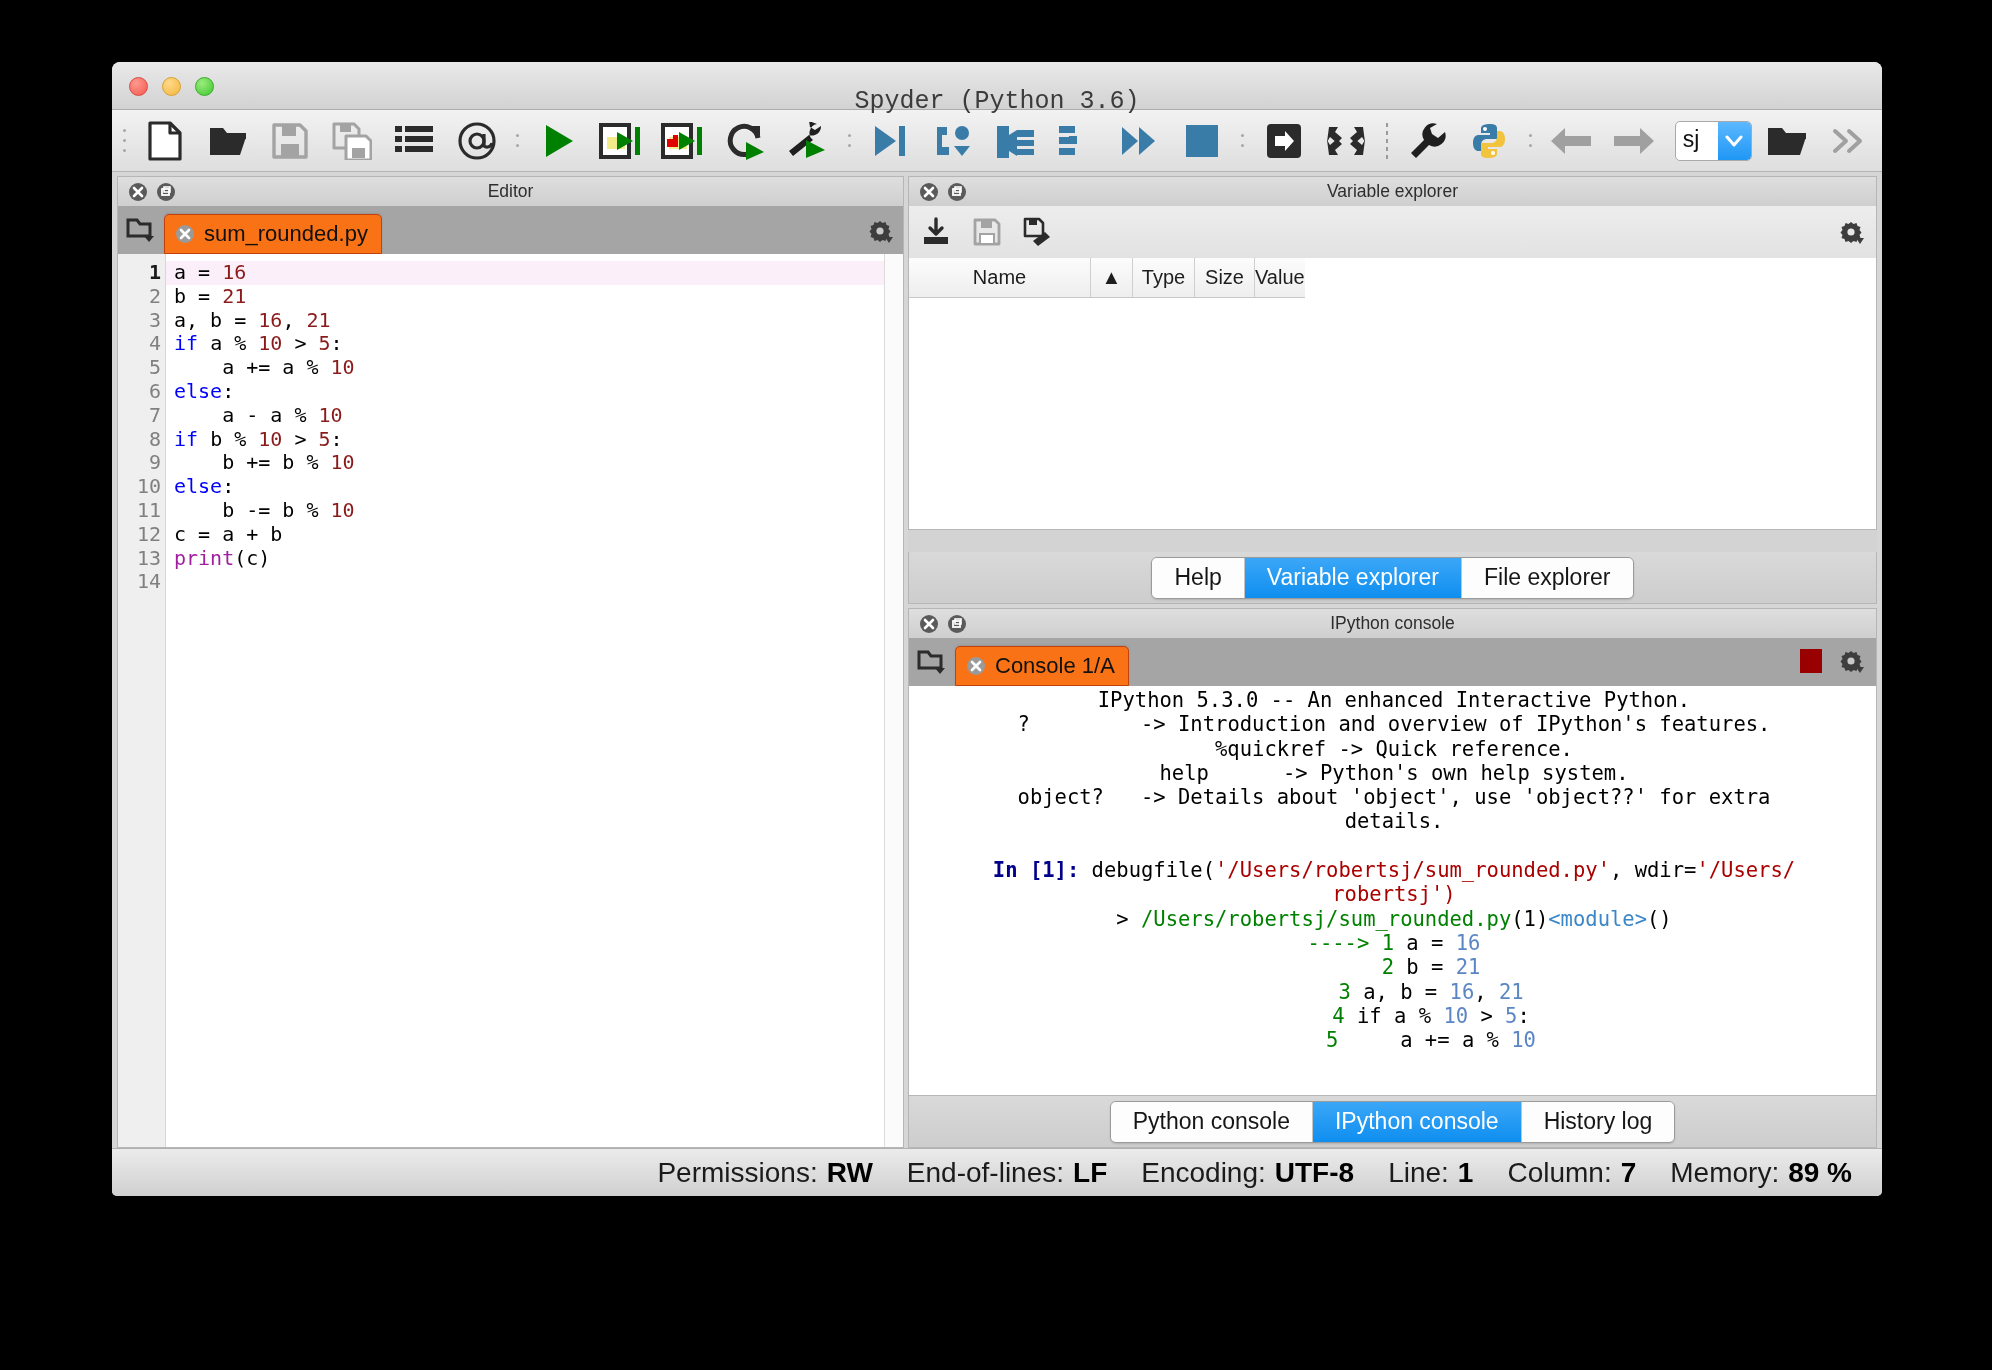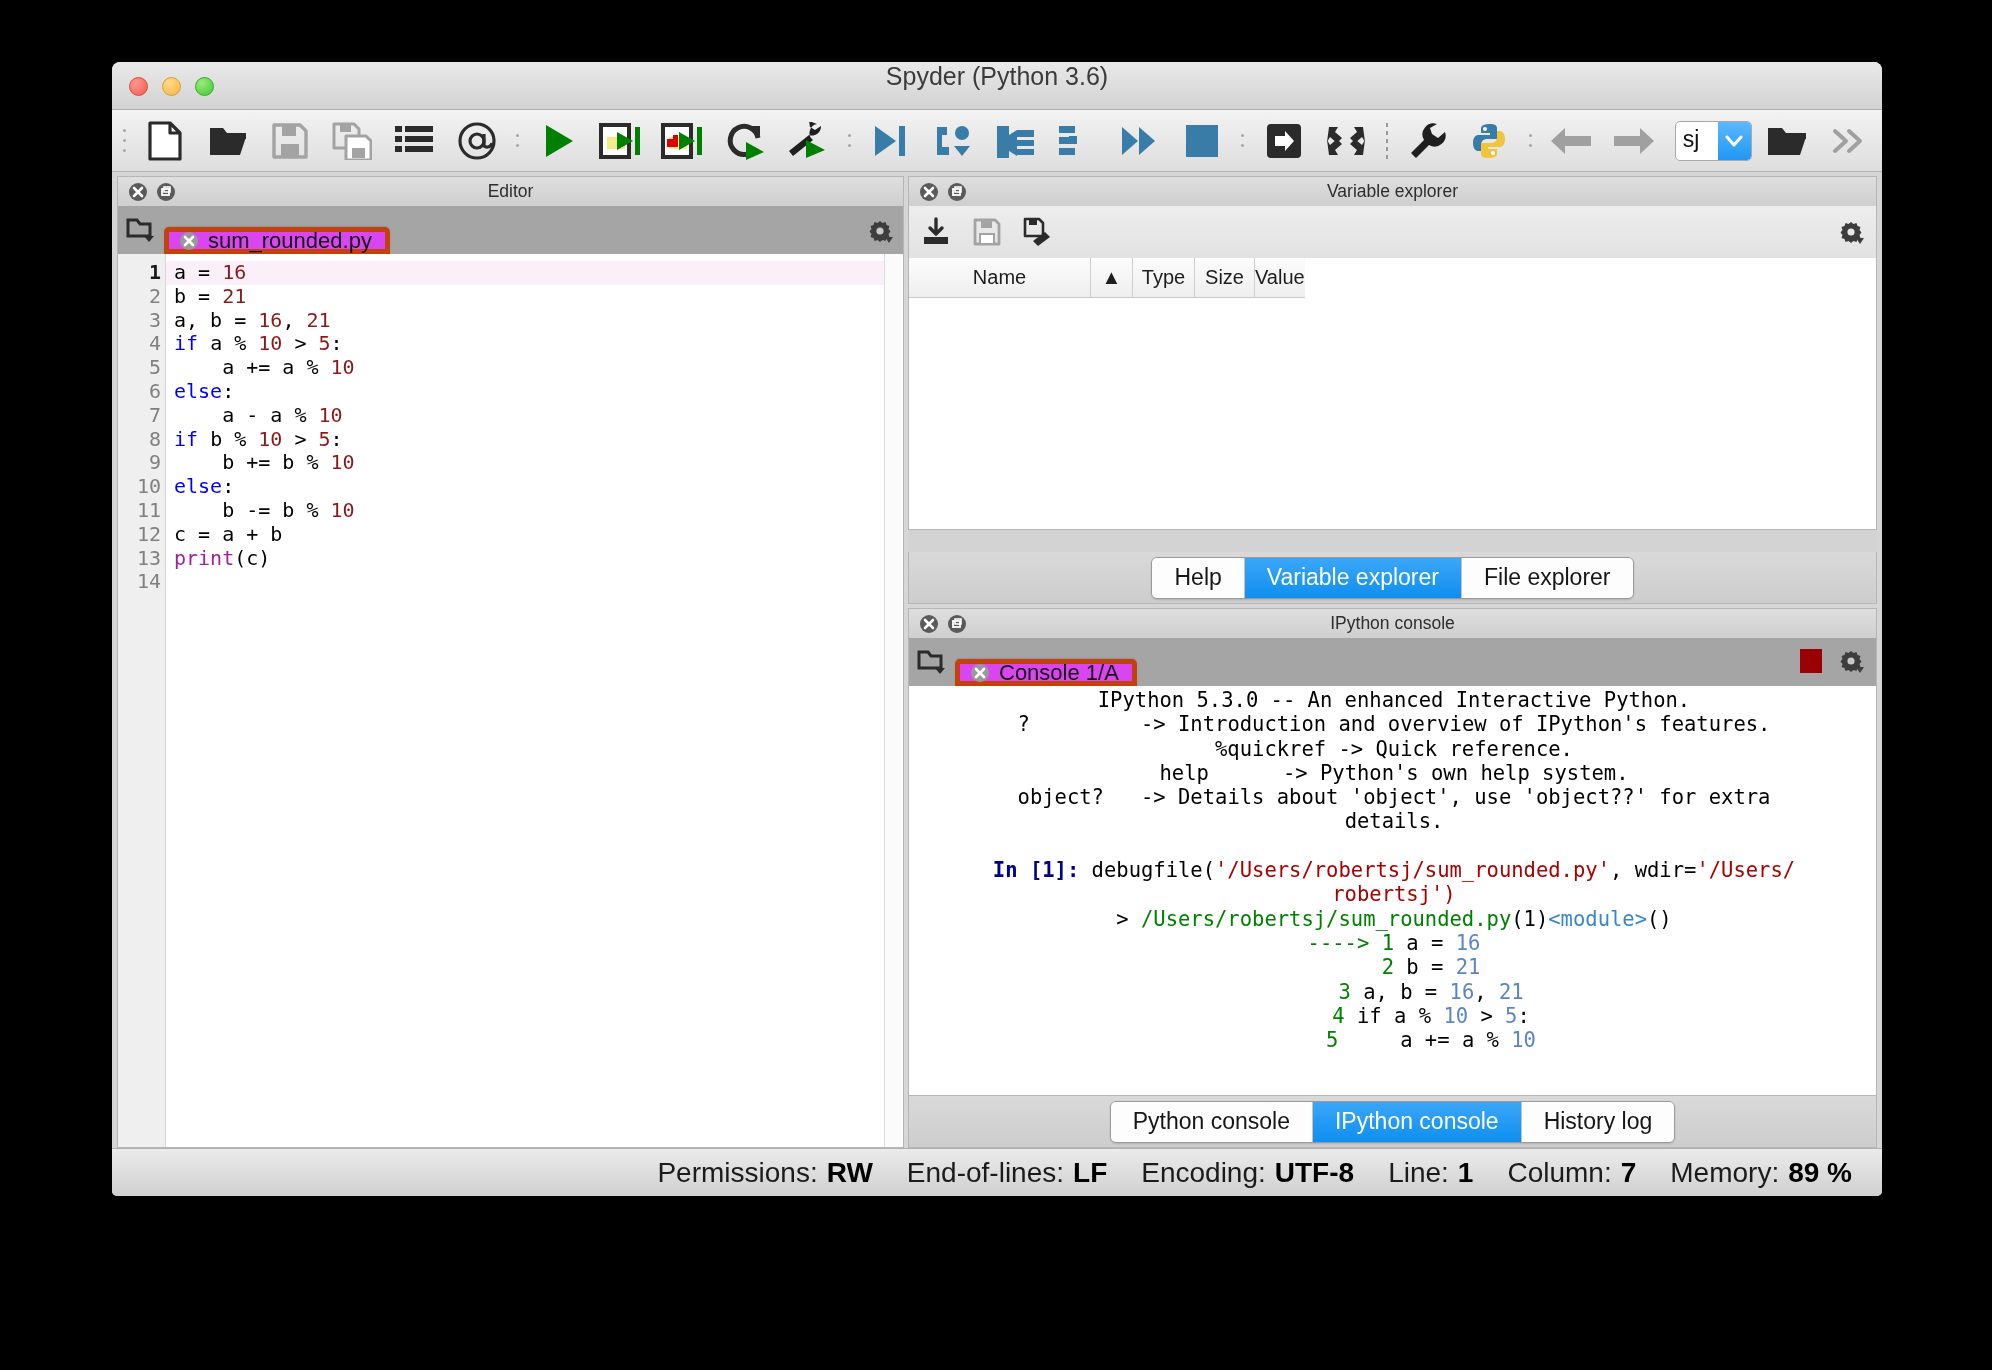--- a/index.html
+++ b/index.html
@@ -28,22 +28,22 @@
     background: linear-gradient(#e9e9e9, #d2d2d2);
     border-bottom: 1px solid #adadad;
     position: relative;
     flex: 0 0 auto;
   }
   .traffic { position: absolute; top: 15px; width: 19px; height: 19px; border-radius: 50%; }
   .traffic.close { left: 17px; background: radial-gradient(circle at 35% 30%, #ff9a8f, #f2584d); border:1px solid #d94a41;}
   .traffic.min   { left: 50px; background: radial-gradient(circle at 35% 30%, #ffd98a, #f4b63c); border:1px solid #d9a030;}
   .traffic.max   { left: 83px; background: radial-gradient(circle at 35% 30%, #9ceb7d, #3ec72f); border:1px solid #35ad2a;}
   #window-title {
-    position: absolute; left: 0; right: 0; top: 0;
-    text-align: center; font-size: 25px; color: #3b3b3b;
+    position: absolute; left: 0; right: 0; top: 25px;
+    text-align: center; font-size: 25px; color: #3b3b3b; font-family: Liberation Mono, monospace;
   }
 
   
   #toolbar {
     height: 62px; flex: 0 0 auto;
     background: linear-gradient(#f2f2f2, #dedede);
     border-bottom: 1px solid #b4b4b4;
     display: flex; align-items: center; padding: 0 6px;
     gap: 8px;
   }
@@ -92,21 +92,21 @@
 
   
   #editor-dock { flex: 1 1 auto; min-height: 0; }
   #editor-tabbar {
     height: 48px; flex: 0 0 auto; background: #a5a5a5;
     border-left: 1px solid #b6b6b6; border-right: 1px solid #b6b6b6;
     display: flex; align-items: flex-end; position: relative;
   }
   .browse-btn { width: 46px; height: 48px; display:flex;align-items:center;justify-content:center;}
   .file-tab {
-    height: 27px; background: #d946ef; border: 5px solid #c2410c;
+    height: 40px; background: #f97316; border: 1px solid #c2410c;
     border-radius: 5px 5px 0 0; display: flex; align-items: center;
     padding: 0 13px 0 10px; gap: 9px; margin-bottom: 0px;
     box-shadow: 0 -1px 2px rgba(0,0,0,0.10);
   }
   .file-tab .name { font-size: 22px; color: #111; }
   .tab-x { width: 20px; height: 20px; }
   #editor-opts { position: absolute; right: 10px; top: 12px; }
 
   #editor-area {
     flex: 1 1 auto; min-height: 0; display: flex;

